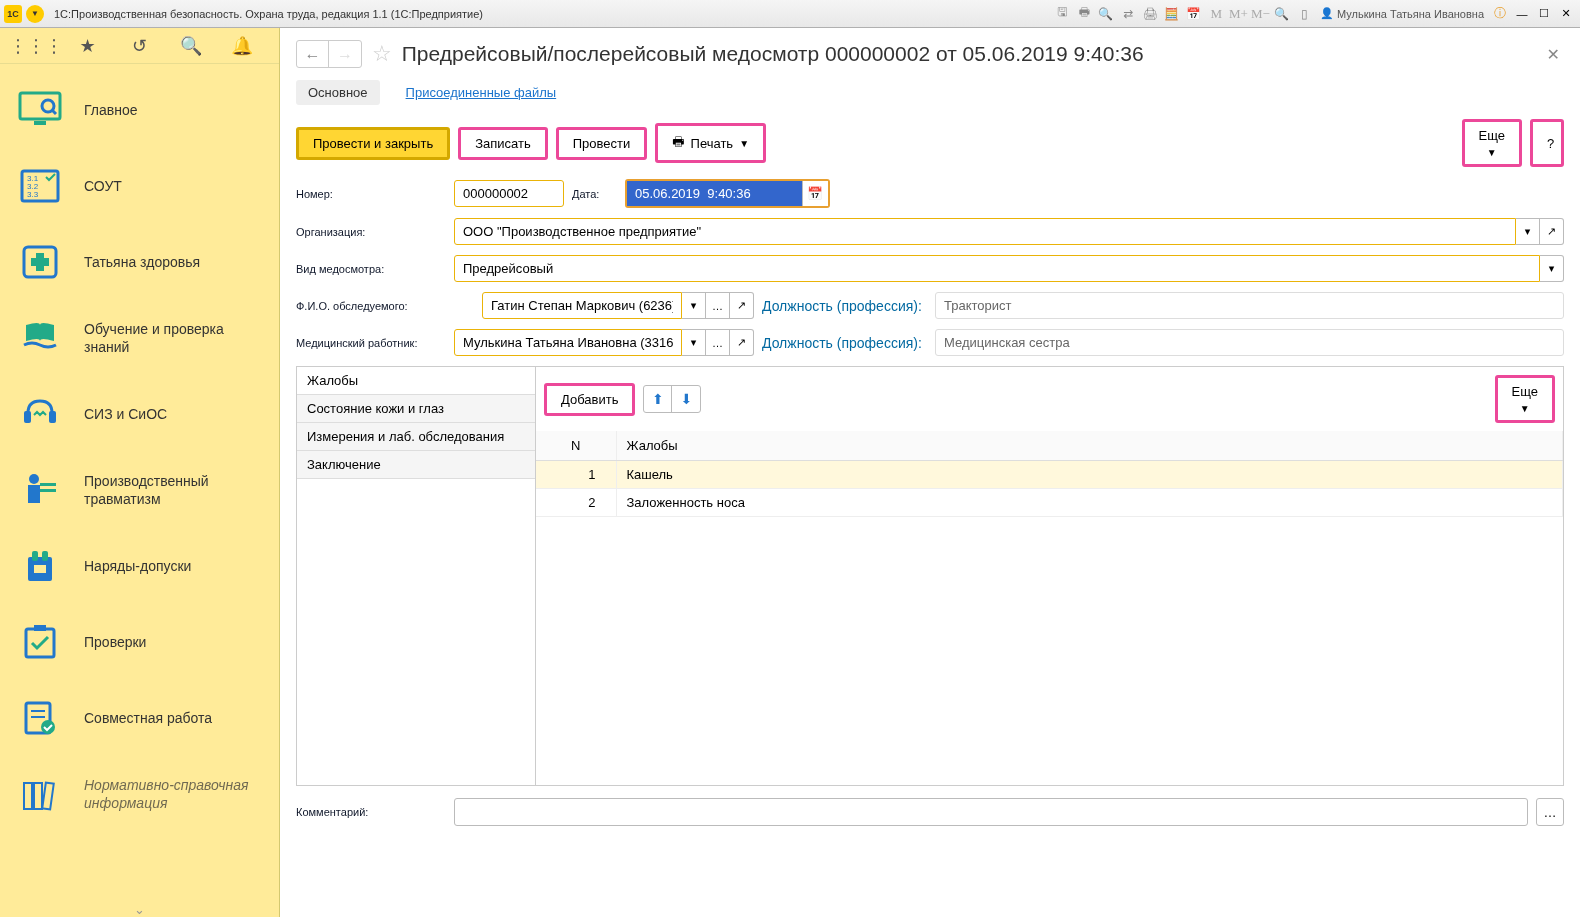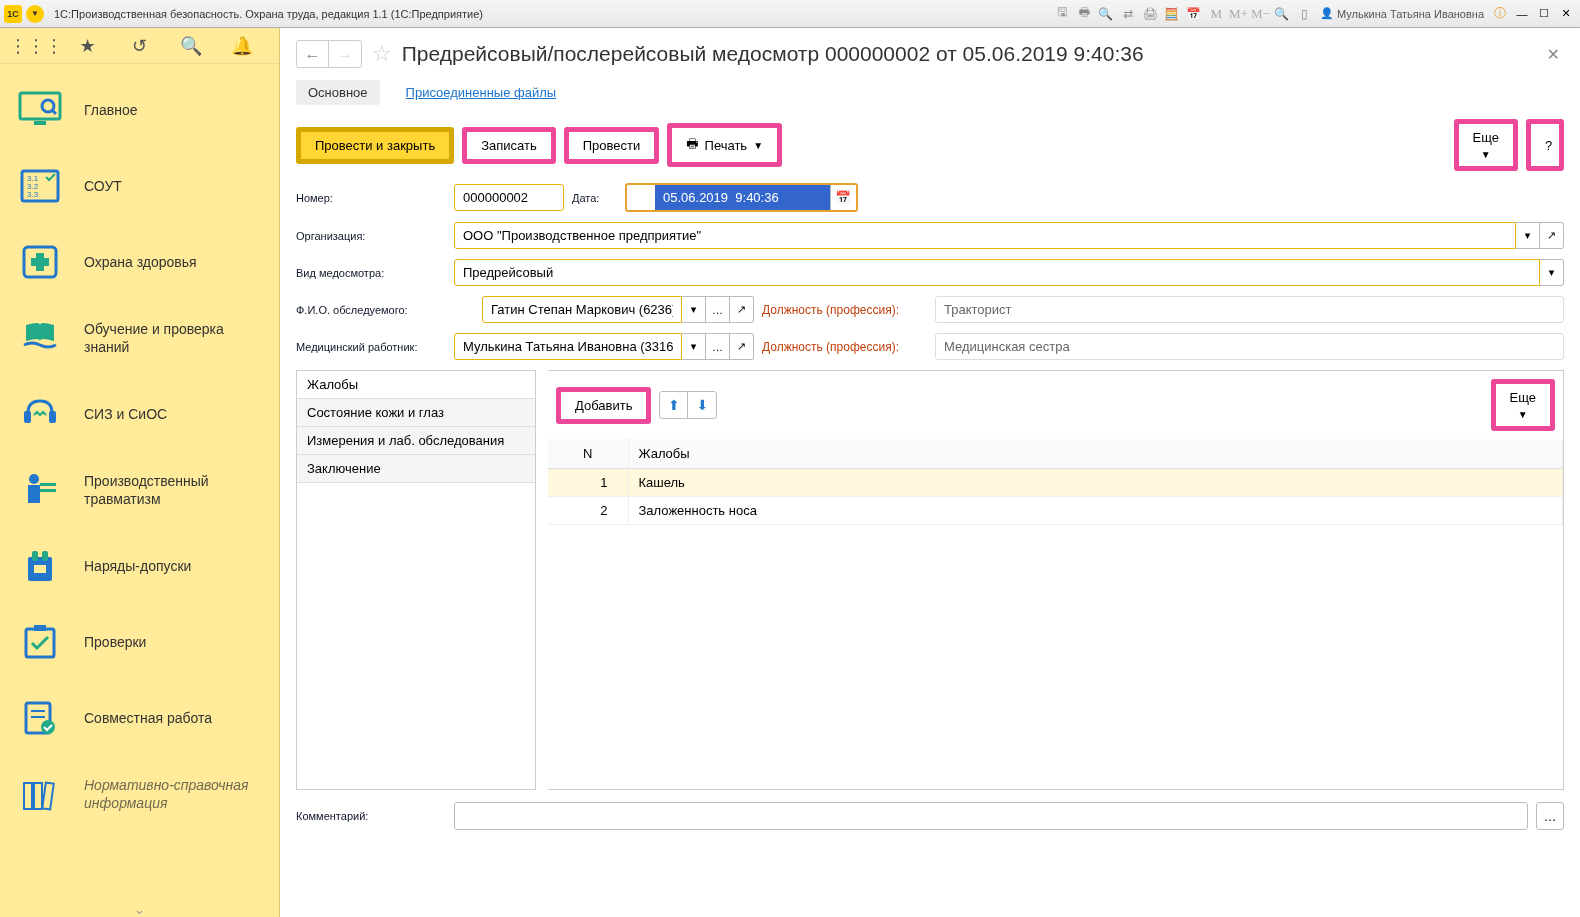--- a/index.html
+++ b/index.html
@@ -39,43 +39,43 @@
 .star-icon { font-size: 22px; color: #ccc; cursor: pointer; }
 .doc-title { font-size: 21px; color: #333; }
 .close-x { margin-left: auto; font-size: 16px; color: #888; cursor: pointer; padding: 0 4px; }
 
 .tabs { display: flex; gap: 14px; padding: 4px 16px 10px; align-items: center; }
 .tab { padding: 5px 12px; font-size: 13px; cursor: pointer; border-radius: 3px; }
 .tab.active { background: #eee; color: #333; }
 .tab.link { color: #1a73cc; text-decoration: underline; }
 
 .toolbar { display: flex; gap: 8px; padding: 4px 16px 12px; align-items: center; }
-.btn { padding: 6px 14px; border: 5px solid #ec4899; border-radius: 3px; background: #fff; font-size: 13px; cursor: pointer; }
+.btn { padding: 6px 14px; border: 3px solid #ec4899; border-radius: 3px; background: #fff; font-size: 13px; cursor: pointer; }
 .btn.primary { background: #ffd633; border-color: #d4a800; font-weight: normal; }
 .btn.print { display: flex; align-items: center; gap: 6px; }
 .btn-dropdown { display: flex; align-items: center; gap: 4px; flex-direction: column; }
 .toolbar-right { margin-left: auto; display: flex; gap: 8px; }
 
 .form-area { padding: 0 16px; }
 .form-row { display: flex; align-items: center; margin-bottom: 10px; gap: 8px; }
 .form-label { width: 150px; font-size: 11px; color: #0f172a; }
 .form-input { border: 1px solid #eab308; border-radius: 3px; padding: 5px 8px; font-size: 13px; background: #fff; }
 .form-input.number { width: 110px; }
-.form-input.date { width: 175px; background: #3366cc; color: #fff; margin-left: 28px; }
+.form-input.date { width: 175px; background: #3366cc; color: #fff; }
 .date-wrapper { display: flex; border: 2px solid #e8a030; border-radius: 3px; }
 .date-wrapper .form-input { border: none; border-radius: 0; }
 .cal-btn { width: 26px; display: flex; align-items: center; justify-content: center; border-left: 1px solid #bbb; cursor: pointer; background: #fff; }
 .input-group { display: flex; flex: 1; }
 .input-group .form-input { flex: 1; border-radius: 3px 0 0 3px; }
 .input-group .ig-btn { width: 24px; border: 1px solid #bbb; border-left: none; display: flex; align-items: center; justify-content: center; cursor: pointer; background: #fff; font-size: 11px; }
 .input-group .ig-btn:last-child { border-radius: 0 3px 3px 0; }
-.readonly-label { width: 165px; font-size: 12px; color: #c2410c; }
+.readonly-label { width: 165px; font-size: 14px; color: #0369a1; }
 .readonly-input { flex: 1; border: 1px solid #ddd; border-radius: 3px; padding: 5px 8px; font-size: 13px; color: #666; background: #fff; }
 
-.details-area { display: flex; padding: 0 16px; gap: 12px; height: 420px; }
+.details-area { display: flex; padding: 0 16px; gap: 0; height: 420px; }
 .category-list { width: 240px; border: 1px solid #ccc; }
 .category-item { padding: 6px 10px; font-size: 13px; border-bottom: 1px solid #ddd; cursor: pointer; background: #f5f5f5; }
 .category-item.selected { background: #fff; }
 
 .table-panel { flex: 1; border: 1px solid #ccc; border-left: none; display: flex; flex-direction: column; }
 .table-toolbar { display: flex; gap: 8px; padding: 8px; align-items: center; }
 .arrow-btns { display: flex; border: 1px solid #bbb; border-radius: 3px; }
 .arrow-btn { width: 28px; height: 26px; display: flex; align-items: center; justify-content: center; cursor: pointer; font-size: 14px; color: #2277cc; }
 .arrow-btn:first-child { border-right: 1px solid #bbb; }
 .table-wrap { flex: 1; overflow: auto; }
@@ -160,21 +160,21 @@
         <div class="sidebar-label">СОУТ</div>
       </div>
       <div class="sidebar-item">
         <div class="sidebar-icon">
             <svg width="44" height="38">
               <rect x="6" y="4" width="32" height="30" fill="none" stroke="#27c" stroke-width="3" rx="4"></rect>
               <rect x="18" y="10" width="8" height="18" fill="#2a8"></rect>
               <rect x="13" y="15" width="18" height="8" fill="#2a8"></rect>
             </svg>
           </div>
-        <div class="sidebar-label">Охрана здоровья</div>
+        <div class="sidebar-label">Татьяна здоровья</div>
       </div>
       <div class="sidebar-item">
         <div class="sidebar-icon">
             <svg width="44" height="38">
               <path d="M8 6 Q22 2 22 6 Q22 2 36 6 L36 22 Q22 18 22 22 Q22 18 8 22 Z" fill="#2a8"></path>
               <path d="M6 26 Q14 22 22 26 Q30 30 38 26" fill="none" stroke="#27c" stroke-width="3"></path>
             </svg>
           </div>
         <div class="sidebar-label">Обучение и проверка знаний</div>
       </div>

